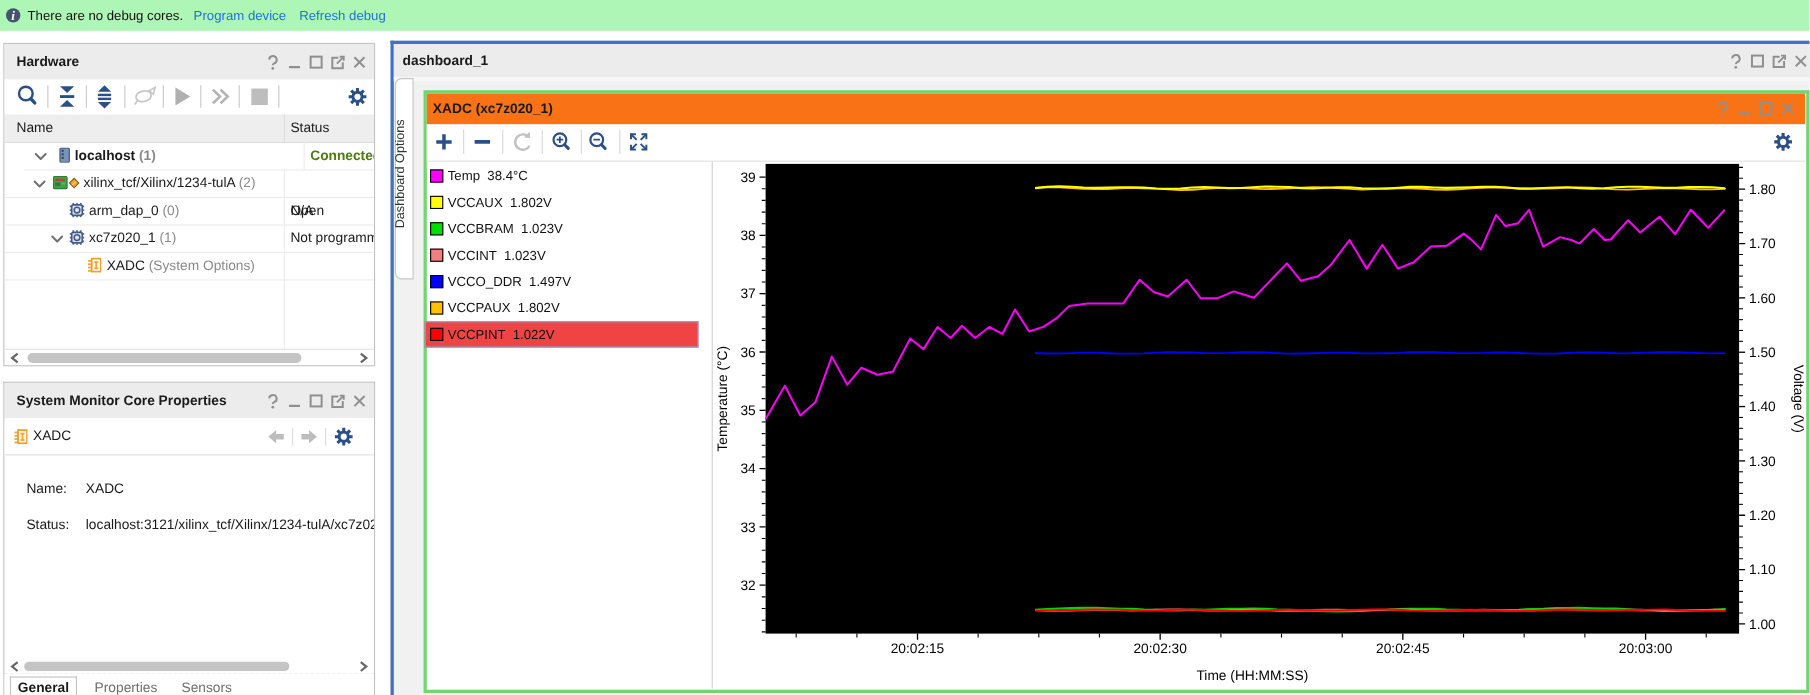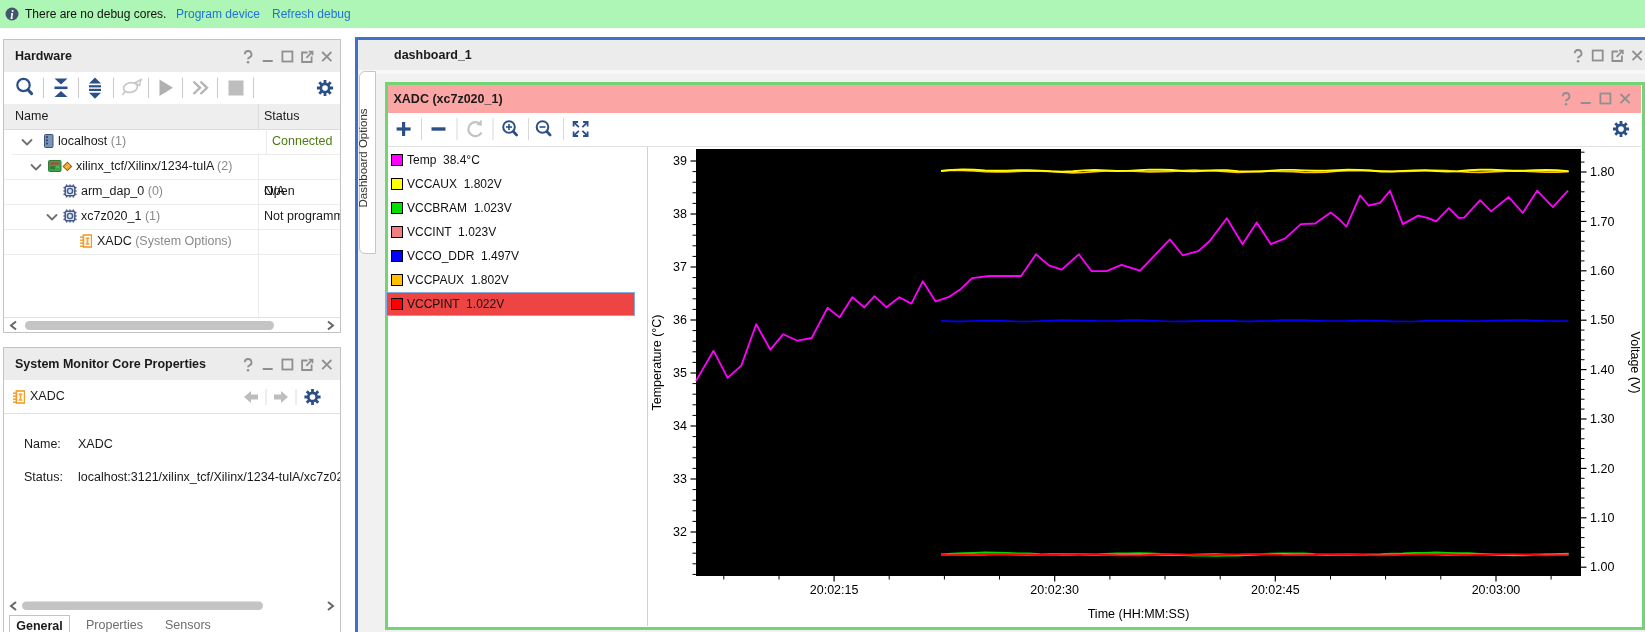--- a/index.html
+++ b/index.html
@@ -50,21 +50,21 @@
           <path d="M 7.09 3.18 L 7.11 0.42 L 9.89 0.42 L 9.91 3.18 L 11.26 3.74 L 13.23 1.80 L 15.20 3.77 L 13.26 5.74 L 13.82 7.09 L 16.58 7.11 L 16.58 9.89 L 13.82 9.91 L 13.26 11.26 L 15.20 13.23 L 13.23 15.20 L 11.26 13.26 L 9.91 13.82 L 9.89 16.58 L 7.11 16.58 L 7.09 13.82 L 5.74 13.26 L 3.77 15.20 L 1.80 13.23 L 3.74 11.26 L 3.18 9.91 L 0.42 9.89 L 0.42 7.11 L 3.18 7.09 L 3.74 5.74 L 1.80 3.77 L 3.77 1.80 L 5.74 3.74 Z" fill="#2b4f87"></path>
           <circle cx="8.5" cy="8.5" r="4.90" fill="#2b4f87"></circle>
           <circle cx="8.5" cy="8.5" r="2.81" fill="#fff"></circle>
         </g>
       </svg></div>
     <div style="position:absolute;left:0;top:64px;width:336px;height:25px;background:#eeeeee;border-bottom:1px solid #dcdcdc;text-align:center;">
       <span style="position:absolute;left:11px;top:5px;font-size:12.5px;color:#1a1a1a;">Name</span>
       <span style="position:absolute;left:260px;top:5px;font-size:12.5px;color:#1a1a1a;">Status</span>
       <div style="position:absolute;left:254px;top:0;width:1px;height:25px;background:#dcdcdc;"></div>
     </div>
-    <div style="position:absolute;left:8px;top:89px;width:336px;height:25px;border-bottom:1px solid #ebebeb;">
+    <div style="position:absolute;left:18px;top:89px;width:336px;height:25px;border-bottom:1px solid #ebebeb;font-weight:bold;">
       <svg width="12" height="12" style="position:absolute;left:9px;top:7px" xmlns="http://www.w3.org/2000/svg">
         <path d="M 1.5 4 L 6 8.5 L 10.5 4" fill="none" stroke="#707070" stroke-width="1.8" stroke-linecap="round" stroke-linejoin="round"></path>
       </svg>
       <svg width="13" height="14" style="position:absolute;left:30px;top:5px" xmlns="http://www.w3.org/2000/svg">
         <rect x="2.5" y="0.5" width="8.5" height="13" rx="1" fill="#7a93b8" stroke="#3c5377" stroke-width="1"></rect>
         <rect x="4" y="2.2" width="2" height="1.8" fill="#2e4668"></rect>
         <rect x="4" y="5.4" width="2" height="1.8" fill="#2e4668"></rect>
         <rect x="4" y="8.6" width="2" height="1.8" fill="#2e4668"></rect>
       </svg>
       <span style="position:absolute;left:46px;top:5px;font-size:12.5px;color:#1a1a1a;white-space:pre;">localhost <span style="color:#8a8a8a">(1)</span></span>
@@ -204,39 +204,39 @@
       </svg></div>
     <div style="position:absolute;left:0;top:264px;width:336px;height:0;border-top:1px dashed #9a9a9a;"></div>
     <div style="position:absolute;left:0;top:264px;width:336px;height:21px;background:#fff;">
       <div style="position:absolute;left:5px;top:3px;width:59px;height:18px;background:#fff;border:1px solid #c2c2c2;border-bottom:none;text-align:center;"><span style="font-size:12.5px;font-weight:bold;color:#1a1a1a;line-height:18px;">General</span></div>
       <span style="position:absolute;left:82px;top:6px;font-size:12.5px;color:#6e6e6e;">Properties</span>
       <span style="position:absolute;left:161px;top:6px;font-size:12.5px;color:#6e6e6e;">Sensors</span>
     </div>
   </div>
 <div style="position:absolute;left:355px;top:37px;width:1290px;height:595px;background:#f1f1f1;border-top:3.5px solid #3f71c8;border-left:3.5px solid #3f71c8;box-sizing:border-box;">
     <div style="position:absolute;left:0;top:0;width:1286.5px;height:30px;background:#ececec;border-bottom:1px solid #dadada;">
-      <span style="position:absolute;left:8px;top:8px;font-size:12.5px;font-weight:bold;color:#1a1a1a;margin-left:28px;">dashboard_1</span>
+      <span style="position:absolute;left:8px;top:8px;font-size:12.5px;font-weight:bold;color:#1a1a1a;">dashboard_1</span>
       <div style="position:absolute;right:0px;top:9px;"><svg width="74" height="14" style="" xmlns="http://www.w3.org/2000/svg">
           <path d="M 3.7 4.2 A 3.4 3.4 0 1 1 8.2 7.6 Q 7 8.3 7 9.3" fill="none" stroke="#8f8f8f" stroke-width="1.8"></path>
           <circle cx="7" cy="12.2" r="1.25" fill="#8f8f8f"></circle>
           <rect x="21.7" y="1.5" width="10" height="10" fill="none" stroke="#8f8f8f" stroke-width="1.8"></rect>
           <path d="M 46.9 2.5 L 41.4 2.5 L 41.4 12 L 50.9 12 L 50.9 6.5" fill="none" stroke="#8f8f8f" stroke-width="1.8"></path>
           <line x1="45.6" y1="7.8" x2="51.199999999999996" y2="2.2" stroke="#8f8f8f" stroke-width="1.7"></line>
           <path d="M 48.1 1.6 L 51.8 1.6 L 51.8 5.3" fill="none" stroke="#8f8f8f" stroke-width="1.7"></path>
           <path d="M 61.49999999999999 2 L 70.69999999999999 11.2 M 70.69999999999999 2 L 61.49999999999999 11.2" stroke="#8f8f8f" stroke-width="1.8" fill="none"></path>
         </svg></div>
     </div>
     <div style="position:absolute;left:0;top:30px;width:1286.5px;height:4px;background:#f7f7f7;"></div>
     <div style="position:absolute;left:1px;top:31px;width:15px;height:181px;background:#fff;border:1px solid #c6c6c6;border-radius:6px 0 0 6px;"></div>
     <svg width="17" height="181" style="position:absolute;left:1px;top:31px" xmlns="http://www.w3.org/2000/svg">
       <text x="11.5" y="90.5" font-size="11.5" fill="#333" text-anchor="middle" transform="rotate(-90 8 90.5)" font-family="Liberation Sans">Dashboard Options</text>
     </svg>
   </div>
 <div style="position:absolute;left:384.5px;top:81.5px;width:1260.5px;height:548.5px;border:3.5px solid #72d472;box-sizing:border-box;background:#fff;">
-    <div style="position:absolute;left:0;top:0;width:1253.5px;height:28.5px;background:#fca5a5;border-bottom:1px solid #dadada;text-align:right;">
+    <div style="position:absolute;left:0;top:0;width:1253.5px;height:28.5px;background:#f97316;border-bottom:1px solid #dadada;text-align:right;">
       <span style="position:absolute;left:6px;top:7px;font-size:12.5px;font-weight:bold;color:#1a1a1a;">XADC (xc7z020_1)</span>
       <div style="position:absolute;right:8px;top:7px;"><svg width="74" height="14" style="" xmlns="http://www.w3.org/2000/svg">
           <path d="M 3.7 4.2 A 3.4 3.4 0 1 1 8.2 7.6 Q 7 8.3 7 9.3" fill="none" stroke="#8f8f8f" stroke-width="1.8"></path>
           <circle cx="7" cy="12.2" r="1.25" fill="#8f8f8f"></circle>
           <line x1="21.7" y1="11" x2="31.7" y2="11" stroke="#8f8f8f" stroke-width="2"></line>
           <rect x="41.4" y="1.5" width="10" height="10" fill="none" stroke="#8f8f8f" stroke-width="1.8"></rect>
           <path d="M 61.49999999999999 2 L 70.69999999999999 11.2 M 70.69999999999999 2 L 61.49999999999999 11.2" stroke="#8f8f8f" stroke-width="1.8" fill="none"></path>
         </svg></div>
     </div>
     <div style="position:absolute;left:0;top:28.5px;width:1253.5px;height:33px;background:#fff;border-bottom:1px solid #e0e0e0;">

